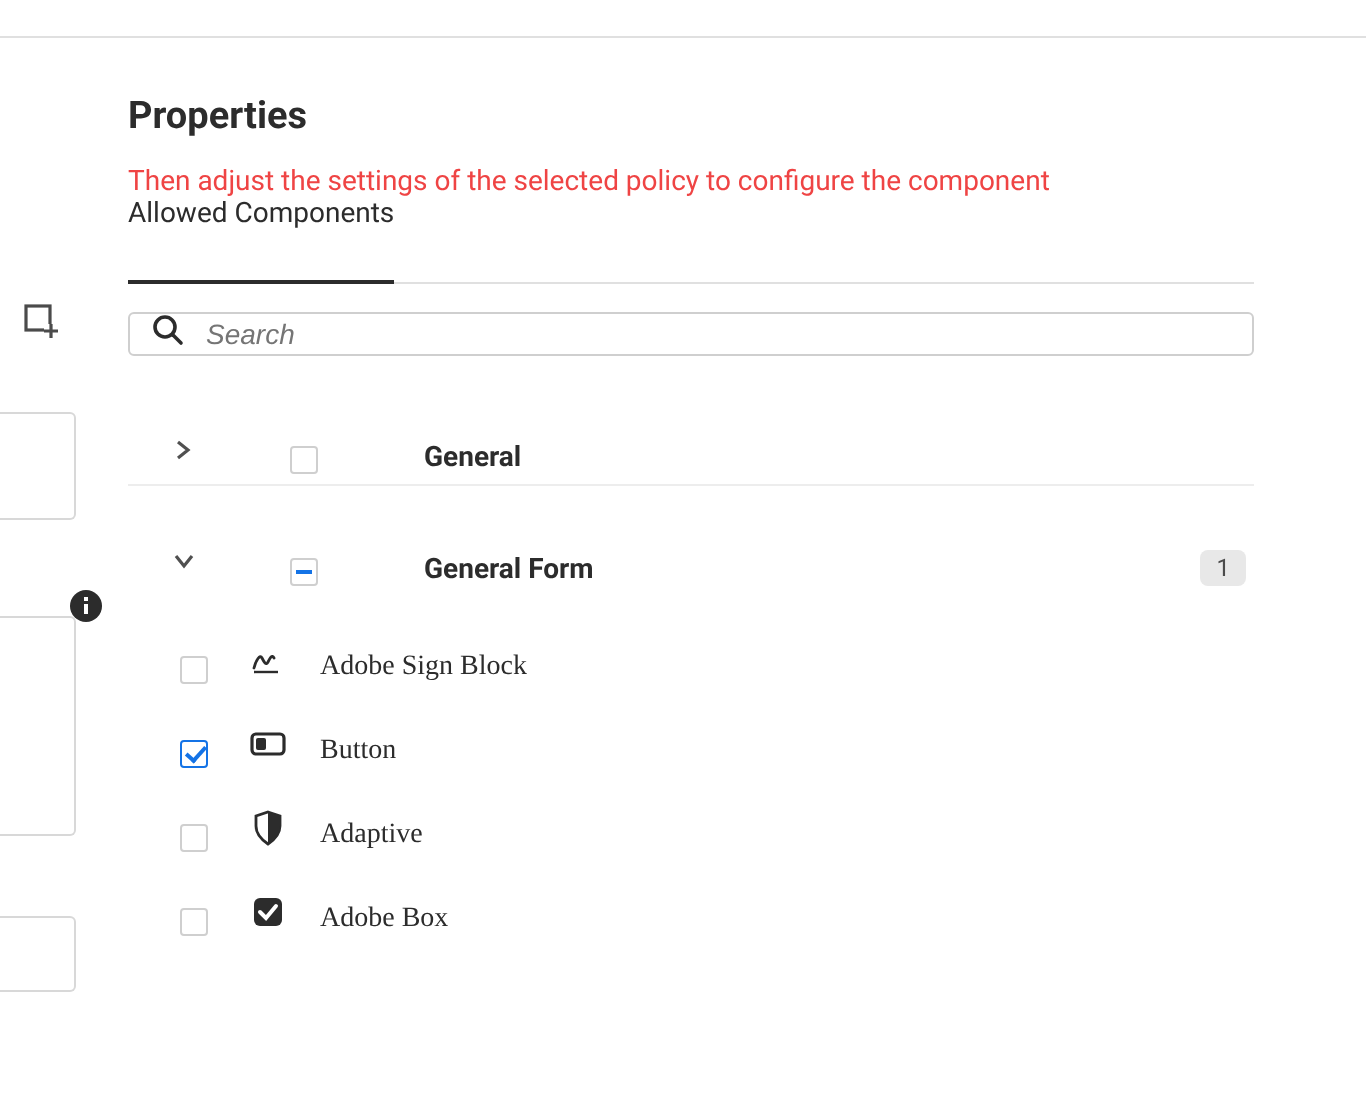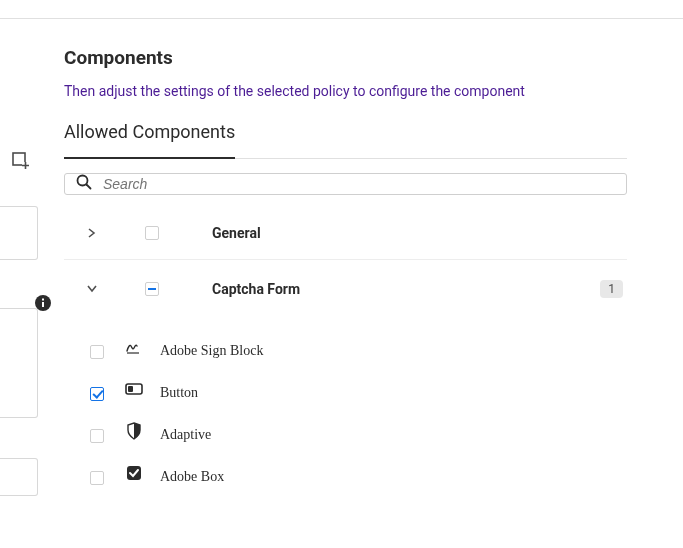--- a/index.html
+++ b/index.html
@@ -53,32 +53,31 @@
       top: 46px;
     }
     .title {
       font-size: 19px;
       font-weight: 700;
       color: #2c2c2c;
       margin-bottom: 14px;
     }
     .subtitle {
       font-size: 14px;
-      color: #4c1d95;
-      margin-bottom: 22px;
+      color: #ef4444;
     }
     .tabs {
       display: flex;
       gap: 36px;
       border-bottom: 1px solid #e0e0e0;
     }
     .tab {
-      font-size: 18px;
+      font-size: 14px;
       color: #6e6e6e;
-      padding-bottom: 16px;
+      padding-bottom: 26px;
       cursor: pointer;
       position: relative;
     }
     .tab.active {
       color: #2c2c2c;
     }
     .tab.active::after {
       content: "";
       position: absolute;
       left: 0;
@@ -103,21 +102,21 @@
       font-size: 14px;
       font-style: italic;
       color: #9a9a9a;
       flex: 1;
       margin-left: 10px;
       background: transparent;
     }
     .tree { margin-top: 16px; }
     .group-row {
       display: flex;
-      align-items: center;
+      align-items: flex-end;
       height: 44px;
       padding: 0 4px;
       border-bottom: 1px solid transparent;
       position: relative;
       gap: 39px;
     }
     .group-row.divider::after {
       content: "";
       position: absolute;
       left: 0;
@@ -226,21 +225,21 @@
     <circle cx="9" cy="9" r="8" fill="#2c2c2c"></circle>
     <rect x="8" y="8" width="2" height="5" fill="#fff"></rect>
     <rect x="8" y="4.5" width="2" height="2" fill="#fff"></rect>
   </svg>
 </div>
 
 <div class="rail-box" style="top:308px;height:110px;"></div>
 <div class="rail-box" style="top:458px;height:38px;"></div>
 
 <div class="main">
-  <div class="title">Components</div>
+  <div class="title">Properties</div>
   <div class="subtitle">Then adjust the settings of the selected policy to configure the component</div>
 
   <div class="tabs">
     <div class="tab active">Allowed Components</div>
   </div>
 
   <div class="search-box">
     <span>
       <svg width="18" height="18" viewBox="0 0 18 18" fill="none">
         <circle cx="7.5" cy="7.5" r="5" stroke="#2c2c2c" stroke-width="1.8"></circle>
@@ -264,21 +263,21 @@
 
     <div style="height:12px"></div>
 
     <div class="group-row">
       <span class="chevron" style="margin-left:12px;">
         <svg width="10" height="10" viewBox="0 0 10 10">
             <path d="M1 2 L5 7 L9 2" stroke="#505050" stroke-width="1.6" fill="none"></path>
           </svg>
       </span>
       <span class="checkbox indeterminate"></span>
-      <span class="group-label">Captcha Form</span>
+      <span class="group-label">General Form</span>
       <span class="badge">1</span>
     </div>
 
     <div style="height:6px"></div>
 
     <div class="item-row">
       <span class="checkbox"></span>
       <span class="item-icon">
         <svg width="18" height="18" viewBox="0 0 18 18" fill="none">
           <path d="M2 13 C3 9 5 6 6 8 C7 10 8 12 9 10 C10 8 11 6 12 8" stroke="#2c2c2c" stroke-width="1.4" stroke-linecap="round"></path>

